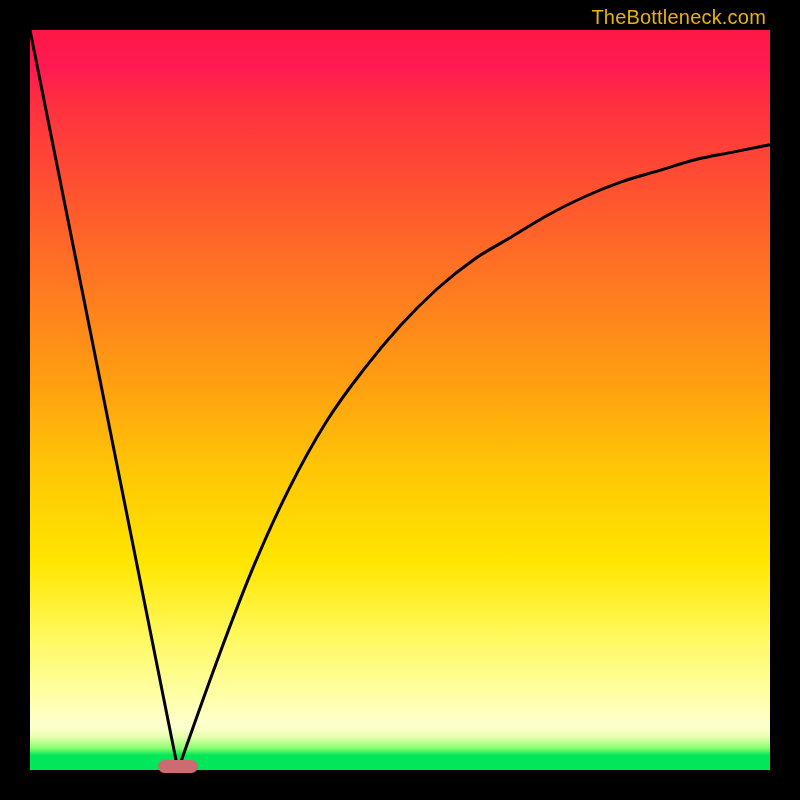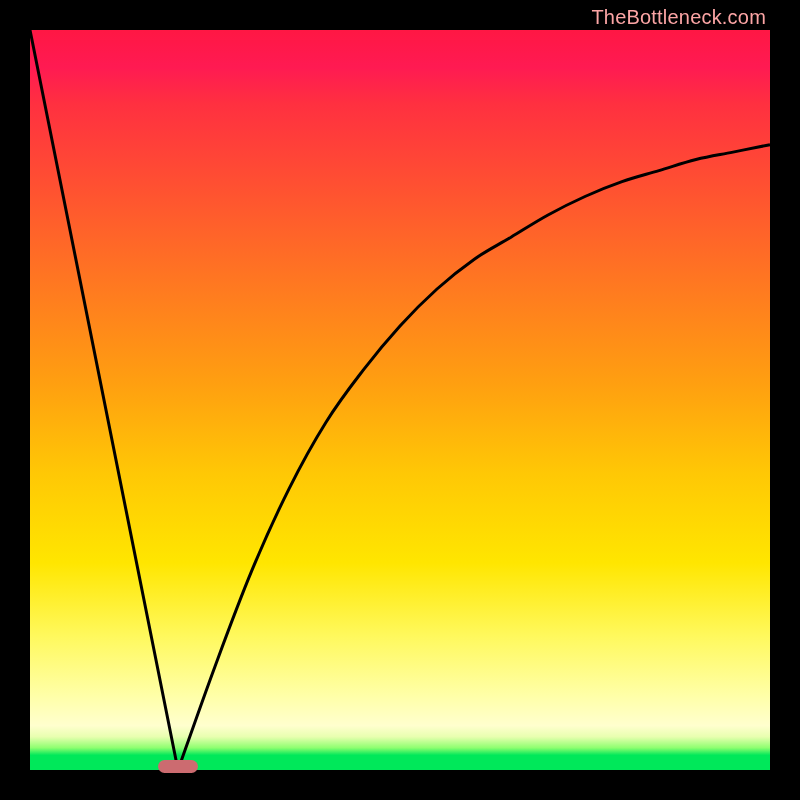--- a/index.html
+++ b/index.html
@@ -42,21 +42,21 @@
       #e8ffb0 95.5%,
       #8eff70 97%,
       #00e85a 98%,
       #00e85a 100%
     );
   }
   .watermark {
     position: absolute;
     top: 6px;
     right: 34px;
-    color: #fca5a5;
+    color: #eab308;
     font-size: 20px;
     letter-spacing: 0.2px;
     font-weight: 400;
     user-select: none;
   }
   svg.curve {
     position: absolute;
     left: 0;
     top: 0;
     width: 740px;

